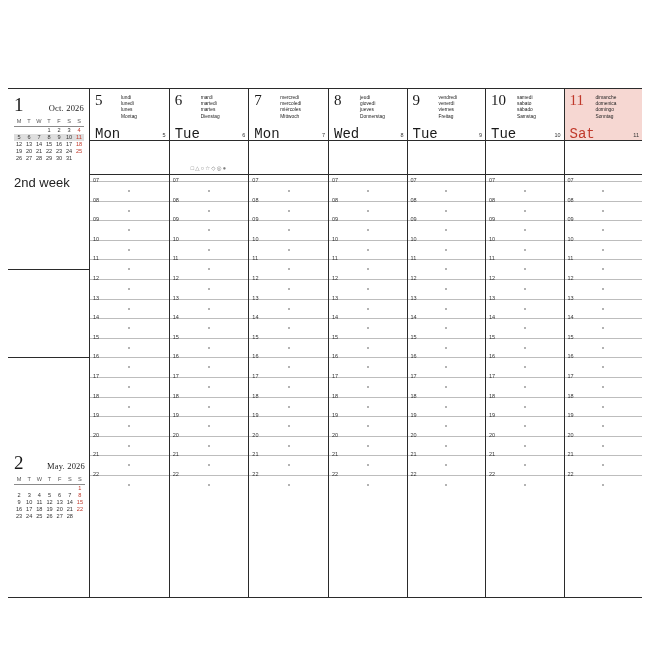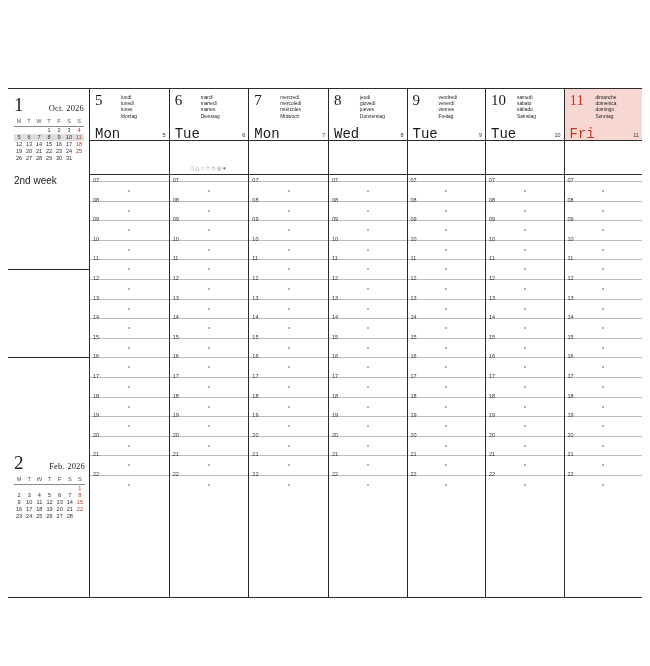--- a/index.html
+++ b/index.html
@@ -42,21 +42,21 @@
     font-size:5.6px;line-height:7px;text-align:center;width:14.2%;
     font-family:"Liberation Sans",sans-serif;font-weight:normal;padding:0;
     color:#333;
   }
   .mini th{color:#555;border-bottom:.5px solid #8a8a8a;padding-bottom:1px;}
   .mini td.sun{color:#c0392b;}
   .mini tr.hl td{background:#dedede;}
   .mini tr.hl td.sun{background:#dedede;color:#c0392b;}
 
   .weeklabel{
-    position:absolute;left:6px;top:86px;font-size:10px;
+    position:absolute;left:6px;top:86px;font-size:13px;
     font-family:"Liberation Sans",sans-serif;color:#222;
   }
   .memo-rule{position:absolute;left:0;width:82px;height:1px;background:#2b2b2b;}
   .memo-rule.r1{top:180px;}
   .memo-rule.r2{top:268px;}
   .mini2-wrap{position:absolute;left:0;top:358px;width:82px;}
 
   
   .days{position:absolute;left:82px;right:0;top:0;bottom:0;display:flex;}
   .leaf-right .days{left:0;}
@@ -176,21 +176,21 @@
 
         <div class="weeklabel">2nd week</div>
 
         <div class="memo-rule r1"></div>
         <div class="memo-rule r2"></div>
 
         <div class="mini2-wrap">
           <div class="mini">
             <div class="mini-head">
               <span class="mini-num">2</span>
-              <span class="mini-label">Feb. 2026</span>
+              <span class="mini-label">May. 2026</span>
             </div>
             <table>
               <thead>
                   <tr>
                 <th>M</th>
                 <th>T</th>
                 <th>W</th>
                 <th>T</th>
                 <th>F</th>
                 <th>S</th>
@@ -849,21 +849,21 @@
                 <div class="lbl">22</div>
                 <div class="half"></div>
               </div>
             </div>
         </div>
 
         <div class="daycol">
           <div class="dayhead sunday">
             <div class="dh-left">
               <div class="dh-num red">11</div>
-              <div class="dh-en red">Fri</div>
+              <div class="dh-en red">Sat</div>
             </div>
             <div class="dh-langs">
               <div>dimanche</div>
               <div>domenica</div>
               <div>domingo</div>
               <div>Sonntag</div>
             </div>
             <div class="dh-idx">11</div>
           </div>
           <div class="spacer"></div>

